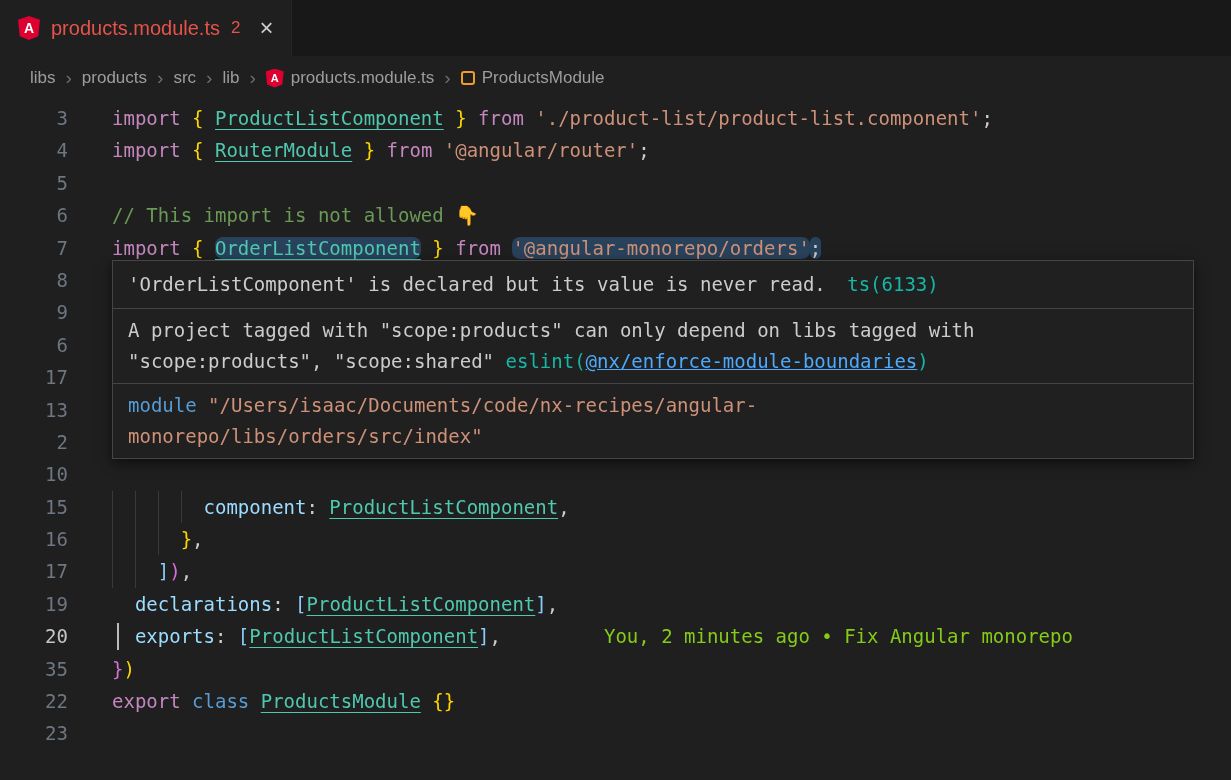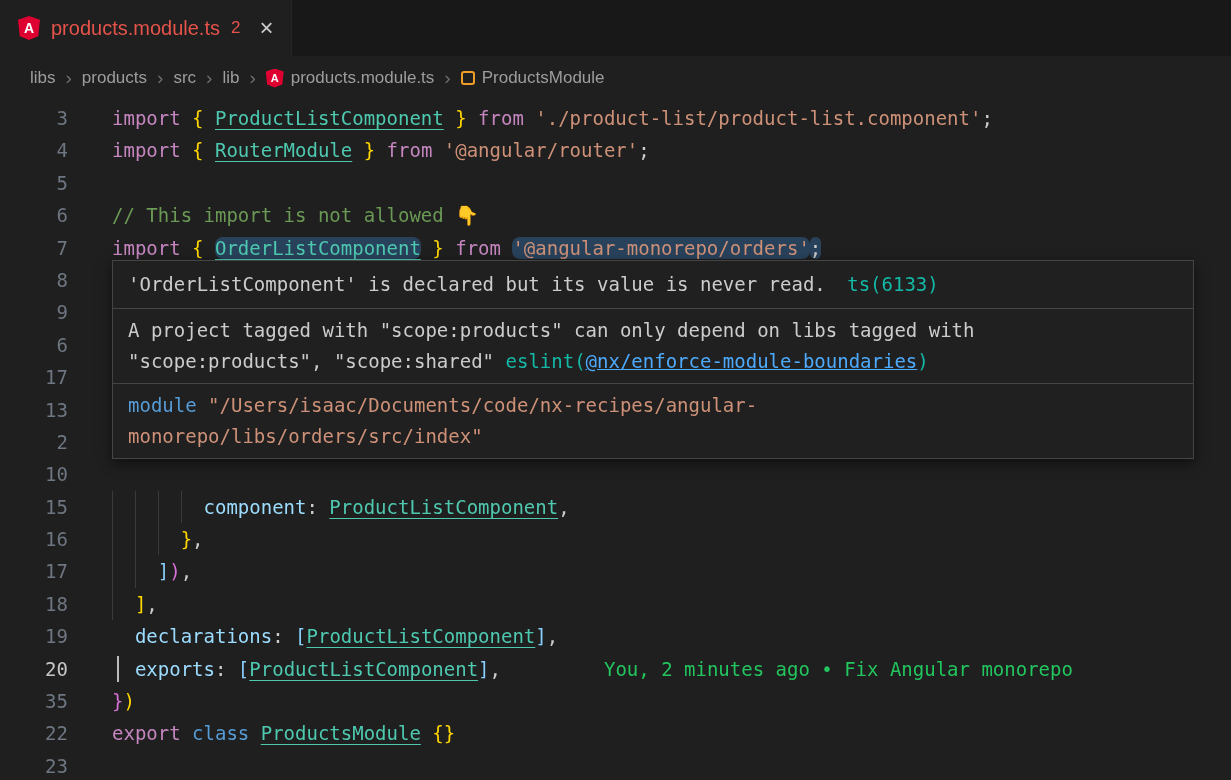--- a/index.html
+++ b/index.html
@@ -32,21 +32,21 @@
     font-size:19px;padding-top:2px;overflow:hidden}
   .line{display:flex;height:32.4px;line-height:32.4px;white-space:pre}
   .num{width:68px;text-align:right;color:#6e7681;flex:none;cursor:pointer}
   .num.active{color:#c6c6c6}
   .code{padding-left:44px;position:relative;color:#cccccc;flex:1;cursor:text}
   .code.wavy{text-decoration:underline wavy #F14C4C;text-decoration-thickness:1px;text-underline-offset:6px}
   .tok.u{text-decoration:underline;text-decoration-thickness:1px;text-underline-offset:4px}
   .tok.hl{background:rgba(56,114,176,.42);border-radius:8px}
   .guide{position:absolute;top:0;bottom:0;width:1px;background:#3a3a3a}
   .cursor{position:absolute;top:3px;bottom:3px;left:49px;width:2px;background:#bbbbbb}
-  .blame{color:#22c55e;margin-left:9ch}
+  .blame{color:#84cc16;margin-left:9ch}
 
   
   #hover{position:absolute;left:112px;top:160px;width:1082px;background:#202020;border:1px solid #454545;
     box-shadow:0 4px 12px rgba(0,0,0,.55);z-index:5}
   #hover .sec{padding:8px 15px;color:#cccccc;font-size:19px;line-height:31px}
   #hover .sec.two{padding:6px 15px}
   .gray{color:#14b8a6}
   .gray.code-src{margin-left:10px}
   .link{color:#4DAAFC;text-decoration:underline;cursor:pointer}
   .mod-kw{color:#569CD6}
@@ -108,21 +108,20 @@
         <div class="line"><span class="num">8</span><span class="code"></span></div>
         <div class="line"><span class="num">9</span><span class="code"></span></div>
         <div class="line"><span class="num">6</span><span class="code"></span></div>
         <div class="line"><span class="num">17</span><span class="code"></span></div>
         <div class="line"><span class="num">13</span><span class="code"></span></div>
         <div class="line"><span class="num">2</span><span class="code"></span></div>
         <div class="line"><span class="num">10</span><span class="code"></span></div>
         <div class="line"><span class="num">15</span><span class="code"><span class="guide" style="left: calc(0ch + 44px);"></span><span class="guide" style="left: calc(2ch + 44px);"></span><span class="guide" style="left: calc(4ch + 44px);"></span><span class="guide" style="left: calc(6ch + 44px);"></span><span class="tok" style="color: rgb(204, 204, 204);">        </span><span class="tok" style="color: rgb(156, 220, 254);">component</span><span class="tok" style="color: rgb(204, 204, 204);">: </span><span class="tok u" style="color: rgb(78, 201, 176);">ProductListComponent</span><span class="tok" style="color: rgb(204, 204, 204);">,</span></span></div>
         <div class="line"><span class="num">16</span><span class="code"><span class="guide" style="left: calc(0ch + 44px);"></span><span class="guide" style="left: calc(2ch + 44px);"></span><span class="guide" style="left: calc(4ch + 44px);"></span><span class="tok" style="color: rgb(204, 204, 204);">      </span><span class="tok" style="color: rgb(255, 215, 0);">}</span><span class="tok" style="color: rgb(204, 204, 204);">,</span></span></div>
         <div class="line"><span class="num">17</span><span class="code"><span class="guide" style="left: calc(0ch + 44px);"></span><span class="guide" style="left: calc(2ch + 44px);"></span><span class="tok" style="color: rgb(204, 204, 204);">    </span><span class="tok" style="color: rgb(135, 206, 250);">]</span><span class="tok" style="color: rgb(214, 112, 214);">)</span><span class="tok" style="color: rgb(204, 204, 204);">,</span></span></div>
-        <div class="line"><span class="num">18</span><span class="code"><span class="guide" style="left: calc(0ch + 44px);"></span><span class="tok" style="color: rgb(204, 204, 204);">  </span><span class="tok" style="color: rgb(255, 215, 0);">]</span><span class="tok" style="color: rgb(204, 204, 204);">,</span></span></div>
         <div class="line"><span class="num">19</span><span class="code"><span class="tok" style="color: rgb(204, 204, 204);">  </span><span class="tok" style="color: rgb(156, 220, 254);">declarations</span><span class="tok" style="color: rgb(204, 204, 204);">: </span><span class="tok" style="color: rgb(135, 206, 250);">[</span><span class="tok u" style="color: rgb(78, 201, 176);">ProductListComponent</span><span class="tok" style="color: rgb(135, 206, 250);">]</span><span class="tok" style="color: rgb(204, 204, 204);">,</span></span></div>
         <div class="line"><span class="num active">20</span><span class="code"><span class="cursor"></span><span class="tok" style="color: rgb(204, 204, 204);">  </span><span class="tok" style="color: rgb(156, 220, 254);">exports</span><span class="tok" style="color: rgb(204, 204, 204);">: </span><span class="tok" style="color: rgb(135, 206, 250);">[</span><span class="tok u" style="color: rgb(78, 201, 176);">ProductListComponent</span><span class="tok" style="color: rgb(135, 206, 250);">]</span><span class="tok" style="color: rgb(204, 204, 204);">,</span><span class="blame">You, 2 minutes ago • Fix Angular monorepo</span></span></div>
         <div class="line"><span class="num">35</span><span class="code"><span class="tok" style="color: rgb(214, 112, 214);">}</span><span class="tok" style="color: rgb(255, 215, 0);">)</span></span></div>
         <div class="line"><span class="num">22</span><span class="code"><span class="tok" style="color: rgb(197, 134, 192);">export </span><span class="tok" style="color: rgb(86, 156, 214);">class </span><span class="tok u" style="color: rgb(78, 201, 176);">ProductsModule</span><span class="tok" style="color: rgb(204, 204, 204);"> </span><span class="tok" style="color: rgb(255, 215, 0);">{}</span></span></div>
         <div class="line"><span class="num">23</span><span class="code"></span></div>
       </div>
 
     <div id="hover">
       <div class="sec">
         <span>'OrderListComponent' is declared but its value is never read.</span>

